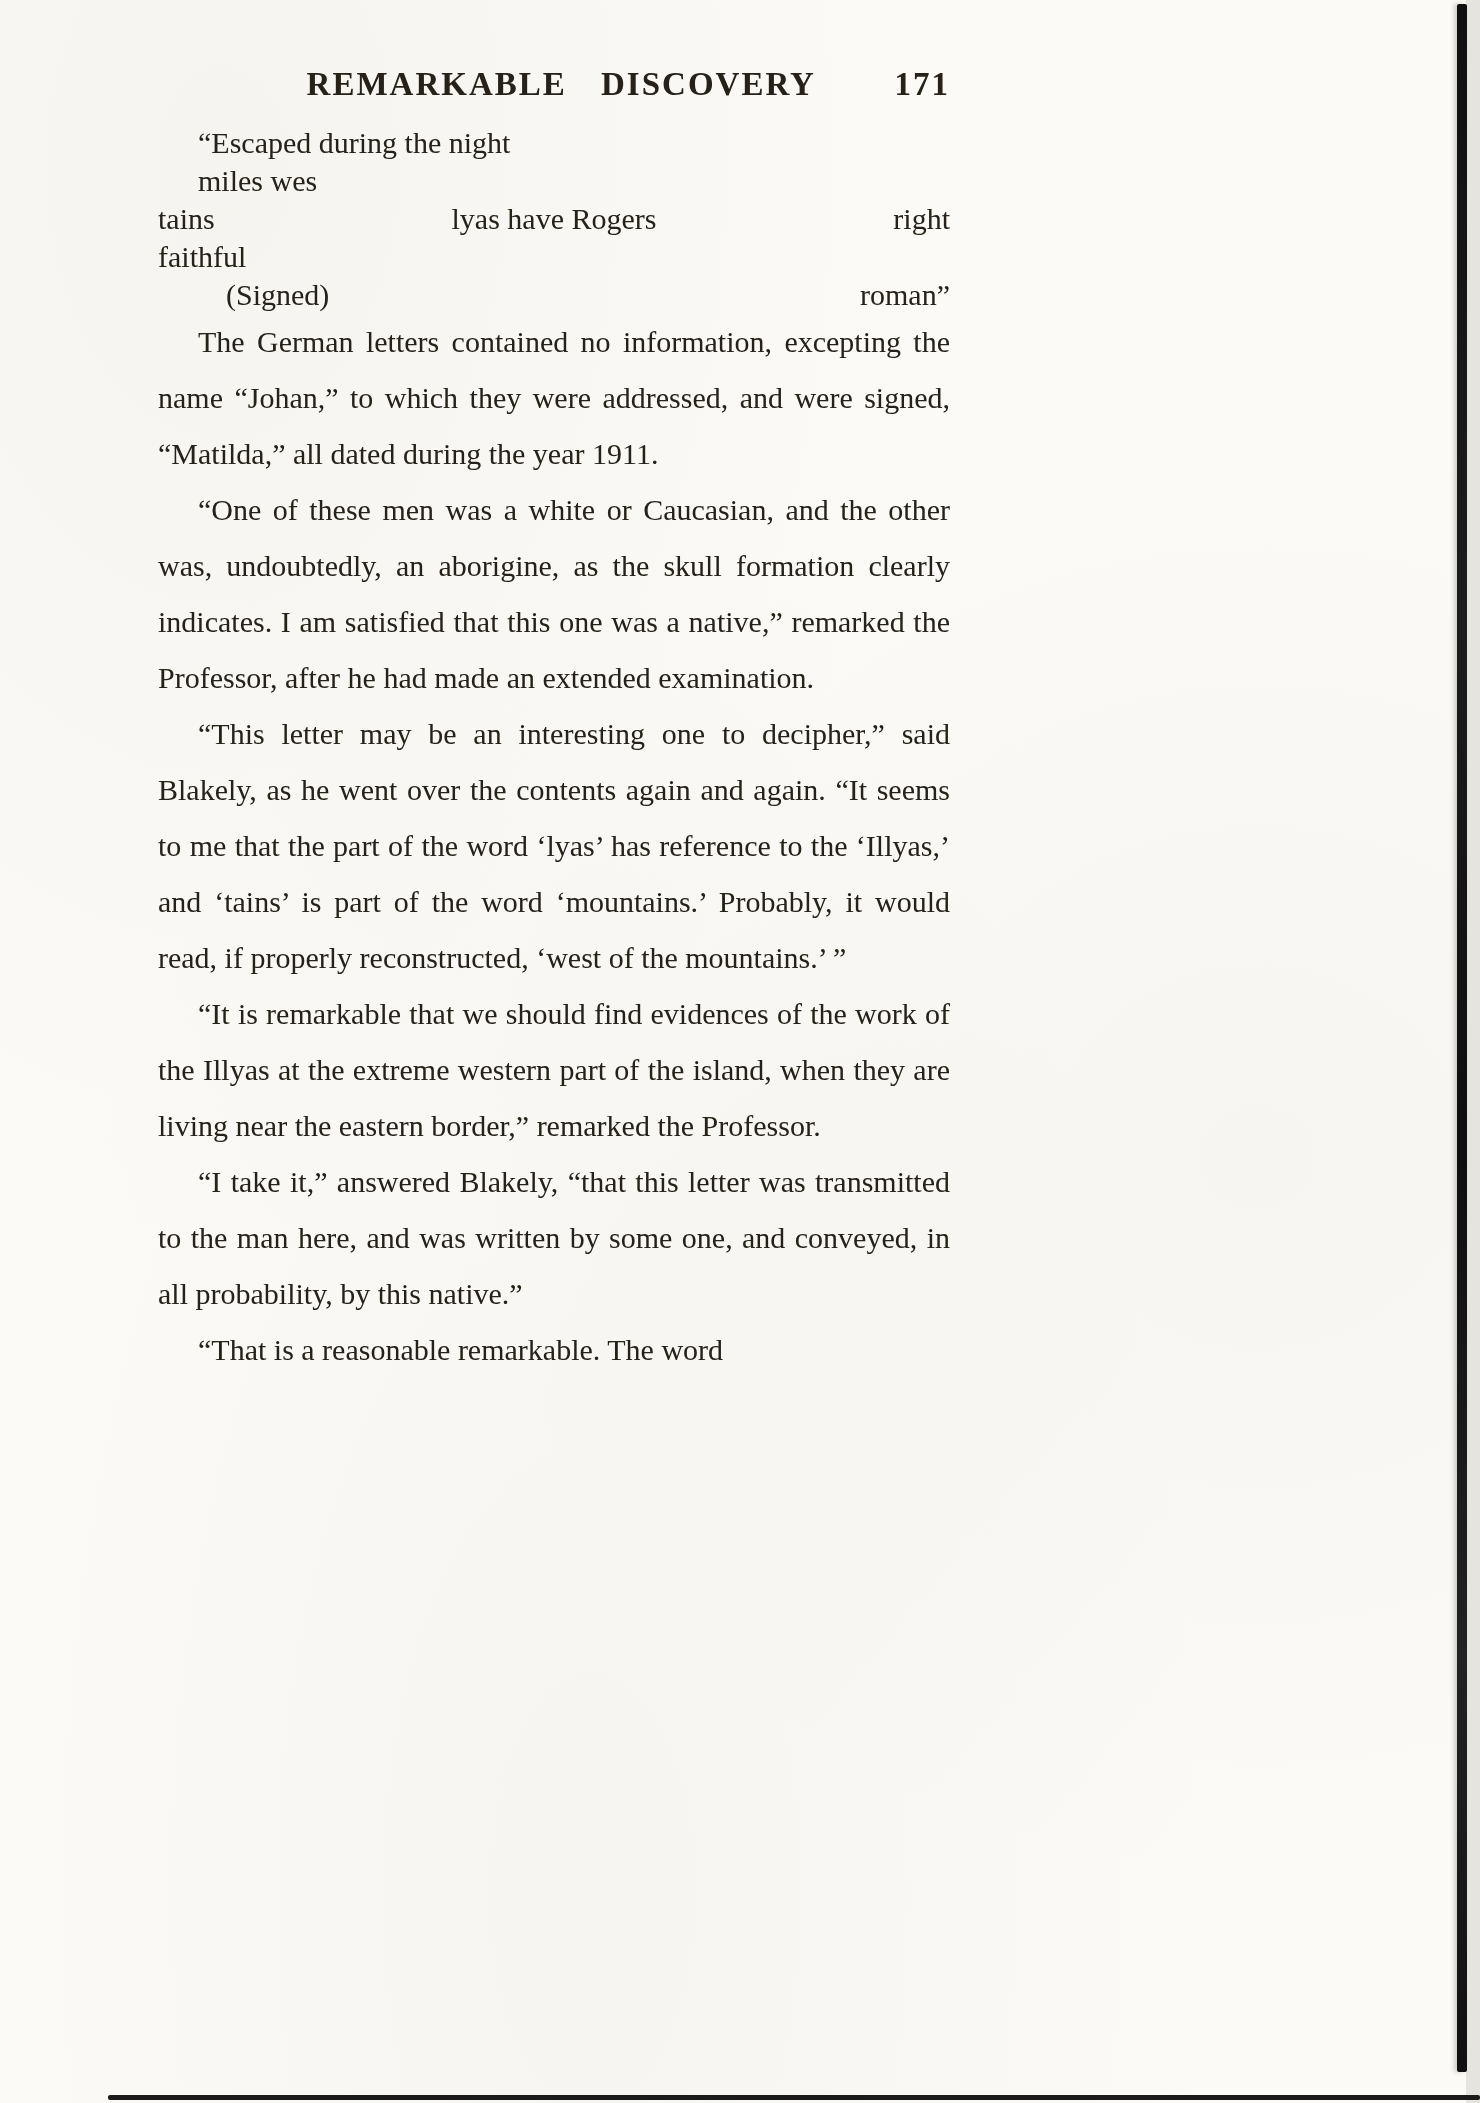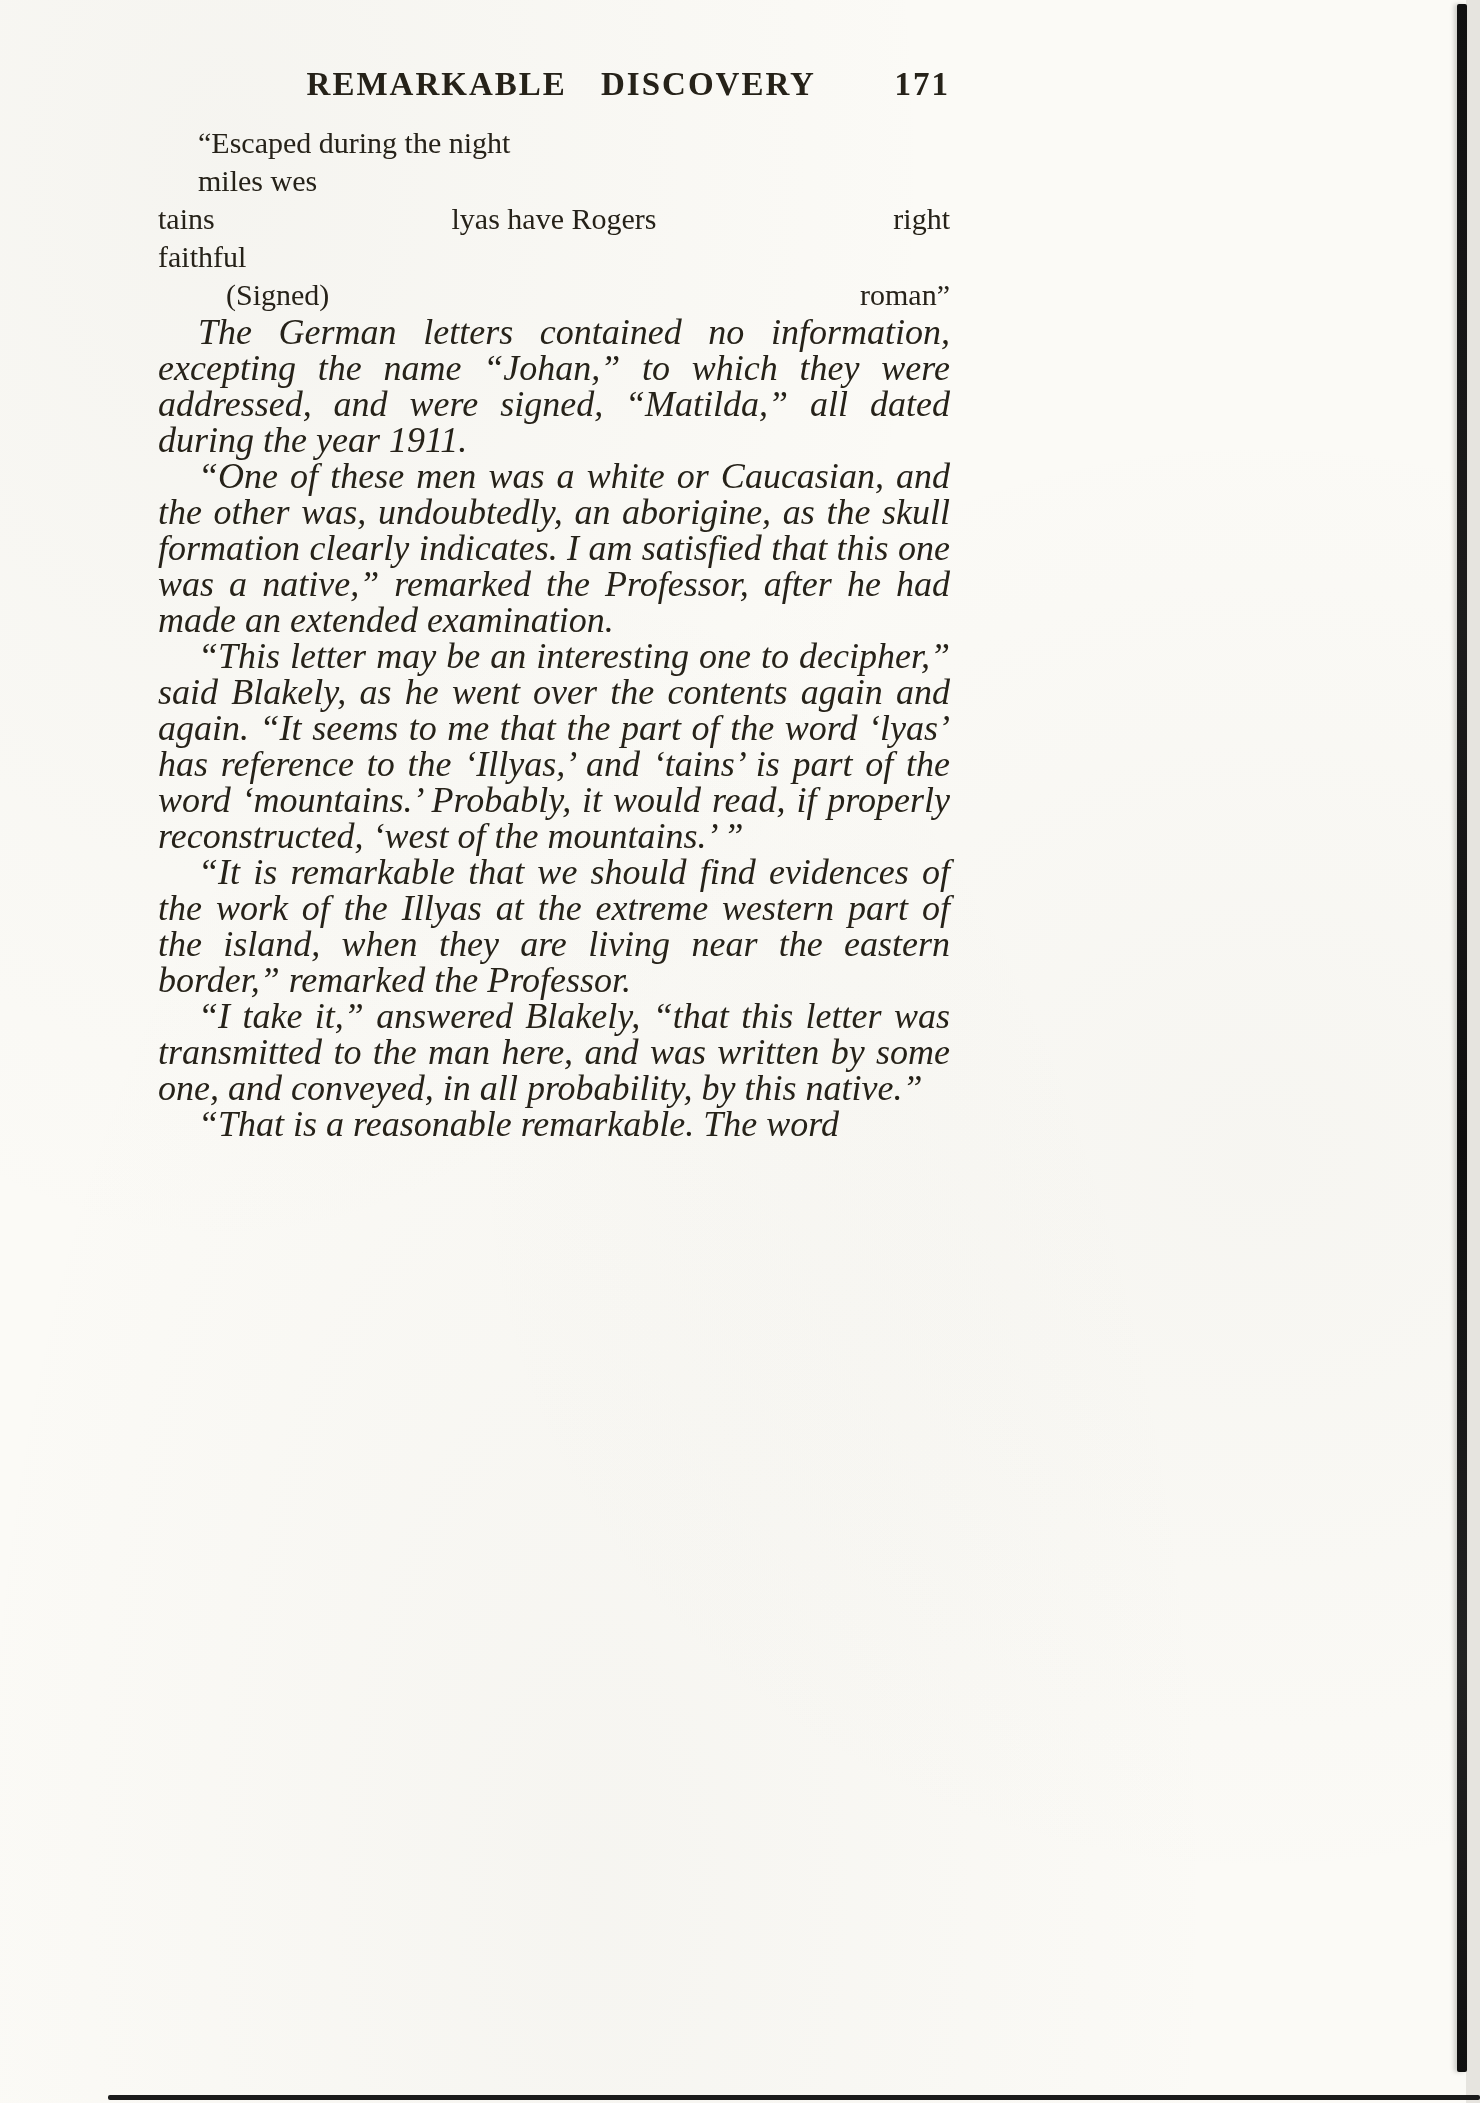--- a/index.html
+++ b/index.html
@@ -57,23 +57,22 @@
   .letter-line {
     display: flex;
     justify-content: space-between;
   }
   .letter-line.indent-1 { padding-left: 40px; flex-direction: column; }
   .letter-line.indent-2 { padding-left: 68px; }
   .letter-seg { white-space: pre; }
 
   
   .paragraphs {
-    font-size: 36px;
-    line-height: 36px;
-    font-style: italic;
+    font-size: 30px;
+    line-height: 56px;
   }
   .para {
     margin: 0;
     text-indent: 40px;
     text-align: justify;
   }
 
   
   .edge-strip {
     position: absolute;

